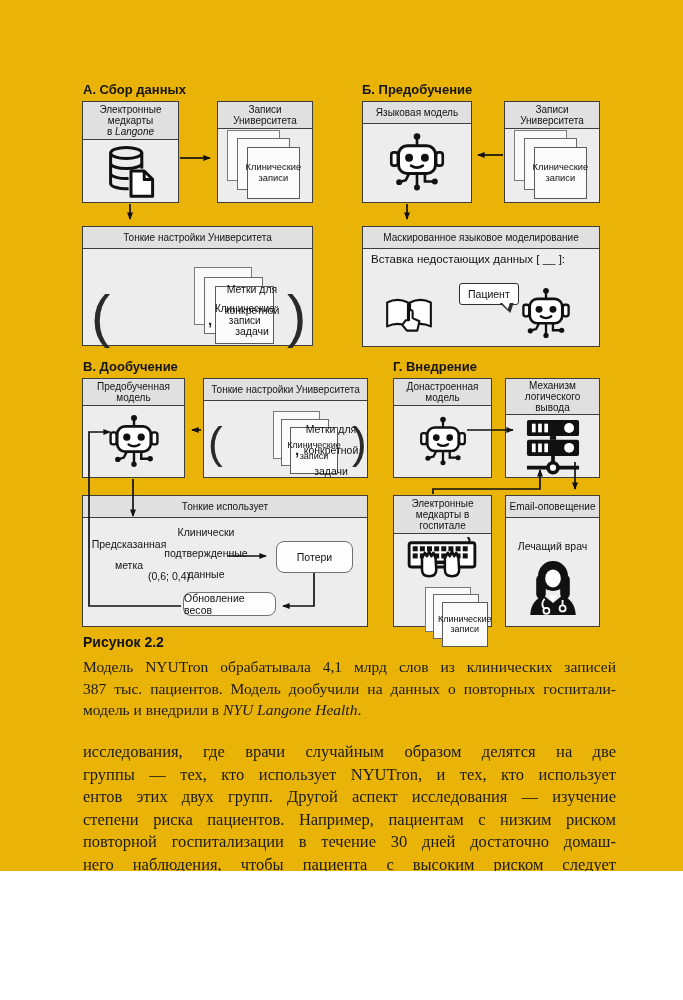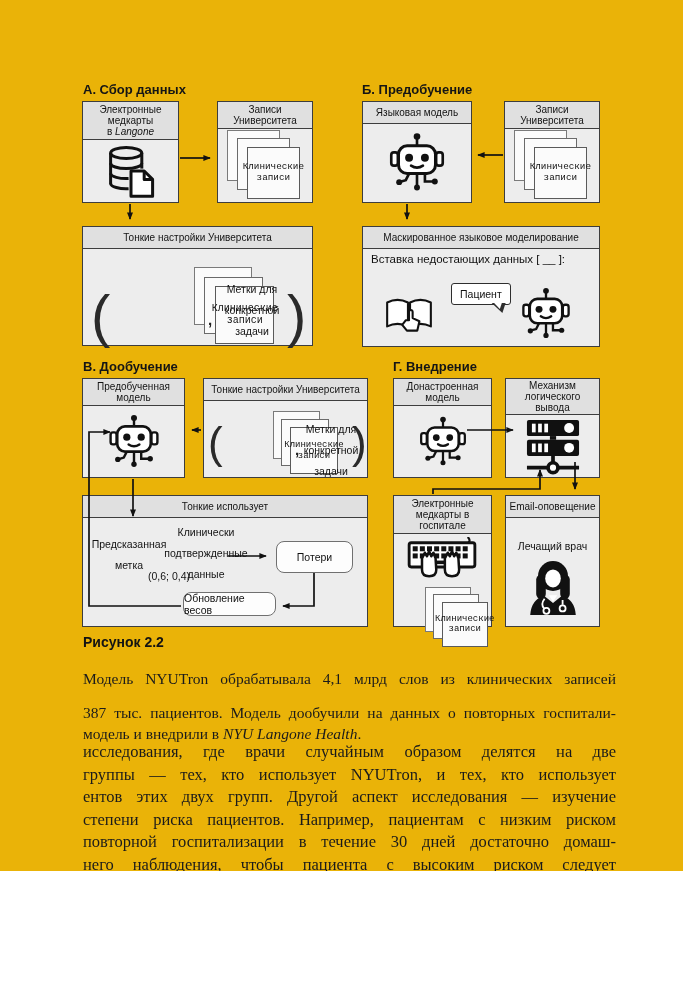--- a/index.html
+++ b/index.html
@@ -14,38 +14,38 @@
       min-height:17px;color:#131313;}
   .bbody{flex:1;position:relative;display:flex;align-items:center;justify-content:center;}
   .abs{position:absolute;}
   .dtext{font-size:10.5px;line-height:21px;text-align:center;color:#131313;}
   .papers{position:relative;}
   .sheet{position:absolute;width:70%;height:72%;background:#fbfbfb;border:1.2px solid #5a5a5a;
          box-sizing:border-box;}
   .s1{left:0;top:0;border-color:#7a7a7a;}
   .s2{left:13%;top:12%;border-color:#6a6a6a;}
   .s3{left:26%;top:24%;display:flex;align-items:center;justify-content:center;text-align:center;
-      line-height:1.15;font-family:Liberation Mono, monospace;}
+      line-height:1.15;}
   .paren{position:absolute;font-weight:300;color:#2a2a2a;line-height:1;font-family:"Liberation Sans",sans-serif;}
   .comma{position:absolute;font-size:15px;font-weight:bold;color:#222;}
   .rbox{position:absolute;background:#fdfdfd;border:1.3px solid #707070;border-radius:8px;
         display:flex;align-items:center;justify-content:center;font-size:10.5px;box-sizing:border-box;}
   .bubble{position:absolute;background:#fff;border:1.5px solid #2e2e2e;border-radius:3px;
-          font-size:10.5px;padding:4px 8px;z-index:2;}
+          font-size:10.5px;padding:4px 8px;z-index:2;margin-left:8px;}
   .bubble::after{content:"";position:absolute;right:6px;bottom:-9px;width:0;height:0;
           border-left:14px solid transparent;border-top:10px solid #2e2e2e;transform:skewX(-18deg);}
   .bubble::before{content:"";position:absolute;right:9px;bottom:-5px;width:0;height:0;z-index:1;
           border-left:9px solid transparent;border-top:7px solid #fff;transform:skewX(-18deg);}
   .arrows{position:absolute;left:0;top:0;pointer-events:none;}
   .icon{display:block;}
   
   .fig-label{position:absolute;left:83px;top:634px;font-size:14px;font-weight:bold;color:#131313;}
   .caption{position:absolute;left:83px;top:656px;width:533px;font-family:"Liberation Serif",serif;
            font-size:15.5px;line-height:21.5px;color:#1b1b1b;}
-  .caption .jl{text-align:justify;text-align-last:justify;margin-top:12px;}
+  .caption .jl{text-align:justify;text-align-last:justify;}
   .body-text{position:absolute;left:83px;top:741px;width:533px;font-family:"Liberation Serif",serif;
              font-size:16.5px;line-height:22.6px;color:#1b1b1b;}
   .body-text .jl{text-align:justify;text-align-last:justify;}
   .page-num{position:absolute;left:83px;top:912px;font-family:"Liberation Serif",serif;
             font-size:16px;font-weight:bold;color:#4d4d4d;}
 </style>
 </head>
 <body>
 
 <svg width="0" height="0" style="position:absolute">

